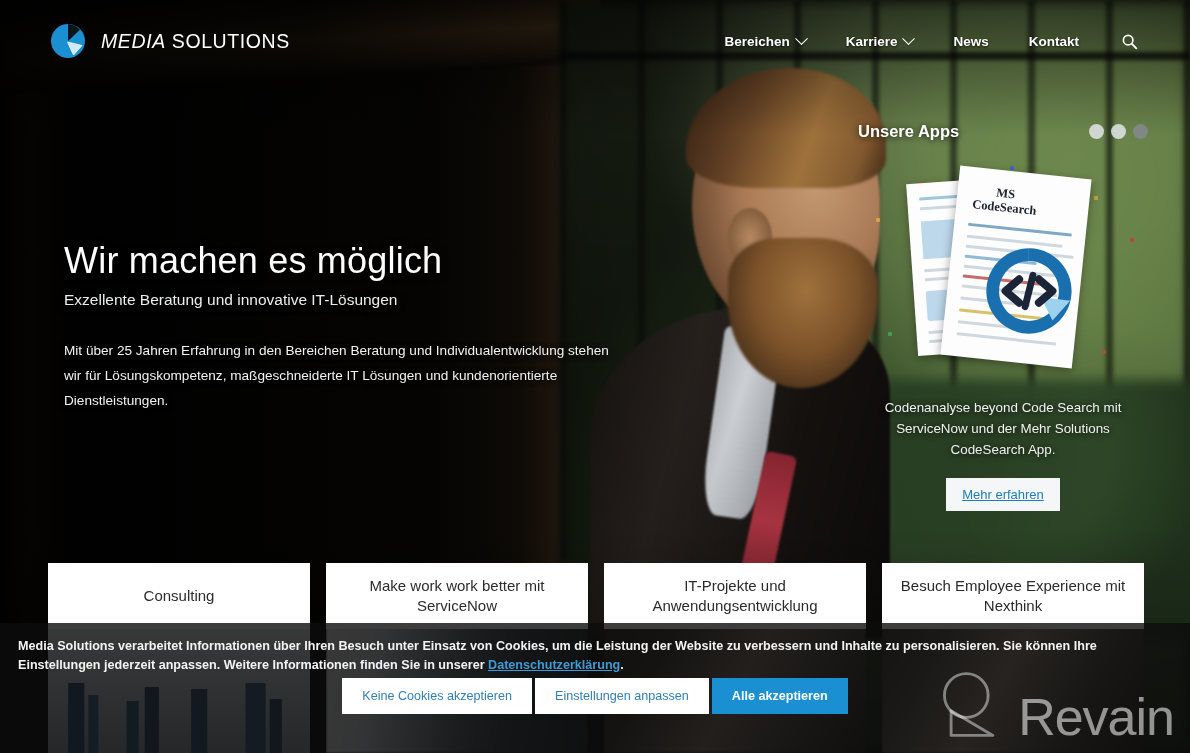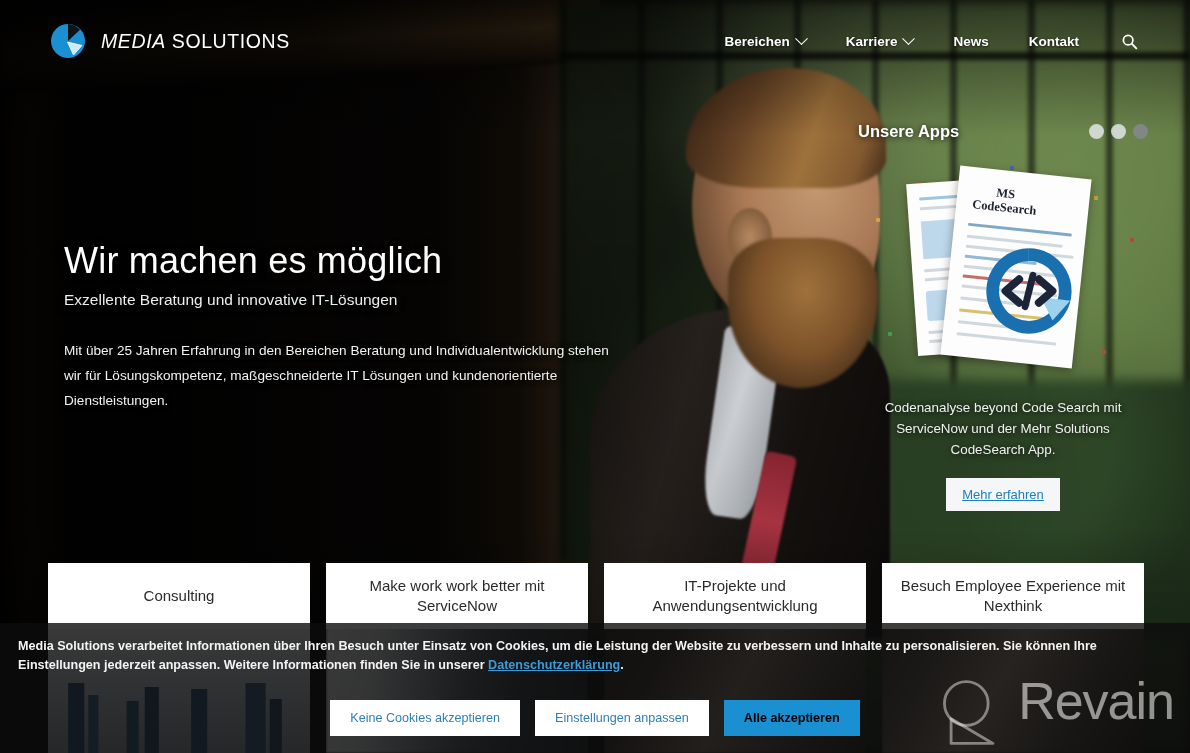--- a/index.html
+++ b/index.html
@@ -412,40 +412,40 @@
     max-width: 1155px;
   }
   .cookie-link {
     color: #3d9bd8;
     text-decoration: underline;
     cursor: pointer;
   }
   .cookie-btns {
     display: flex;
     justify-content: center;
-    gap: 15px;
-    margin-top: 25px;
+    gap: 3px;
+    margin-top: 3px;
   }
   .ck-btn {
     font-size: 12.6px;
     padding: 11px 20px;
     cursor: pointer;
     white-space: nowrap;
     border: none;
     font-family: "Liberation Sans", sans-serif;
   }
   .ck-light { background: #fff; color: #2f7fb5; }
-  .ck-primary { background: #1a8fd1; color: #000000; font-weight: bold; text-align: center; }
+  .ck-primary { background: #1a8fd1; color: #ffffff; font-weight: bold; text-align: center; }
 
   
   .watermark {
     position: absolute;
-    right: 16px; bottom: 2px;
-    display: flex;
-    align-items: flex-start;
+    right: 16px; bottom: 10px;
+    display: flex;
+    align-items: flex-end;
     gap: 8px;
     z-index: 45;
     pointer-events: none;
   }
   .wm-mark { width: 76px; height: 76px; display: block; }
   .wm-text {
     color: rgba(255,255,255,.55);
     font-size: 52px;
     letter-spacing: -1px;
     line-height: 1;

